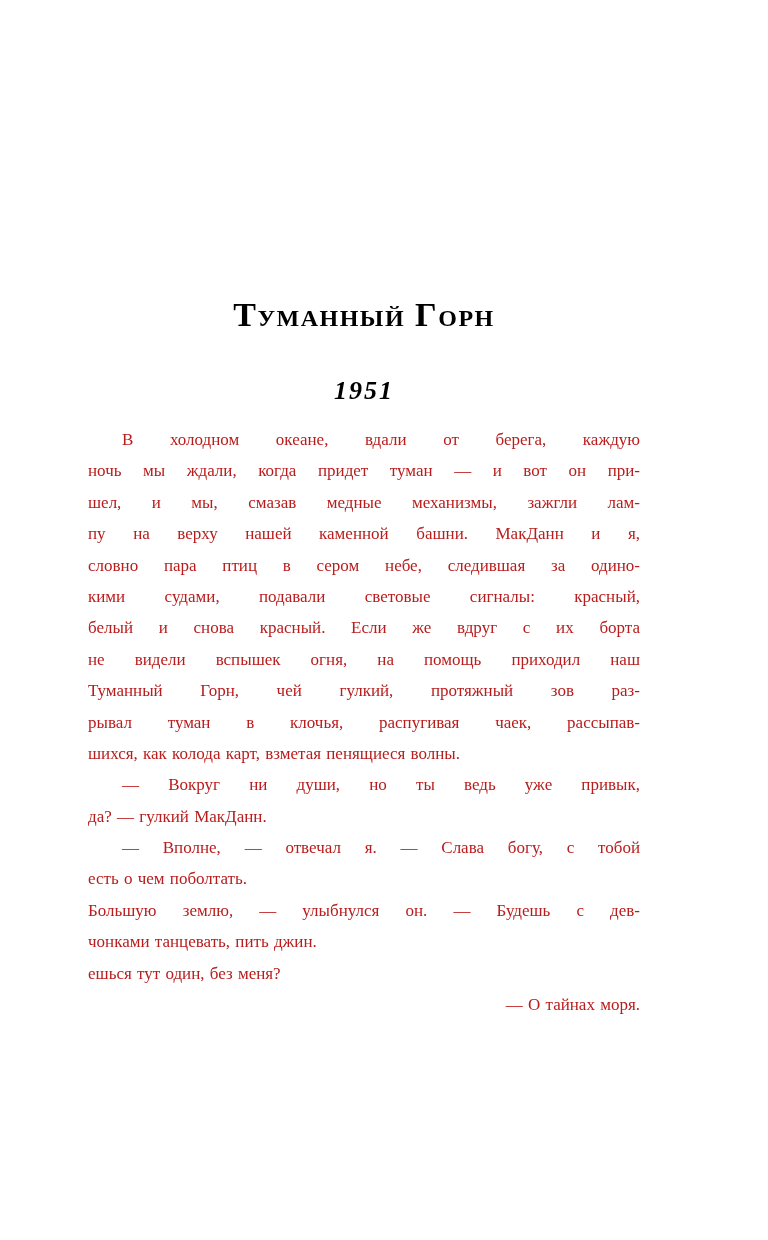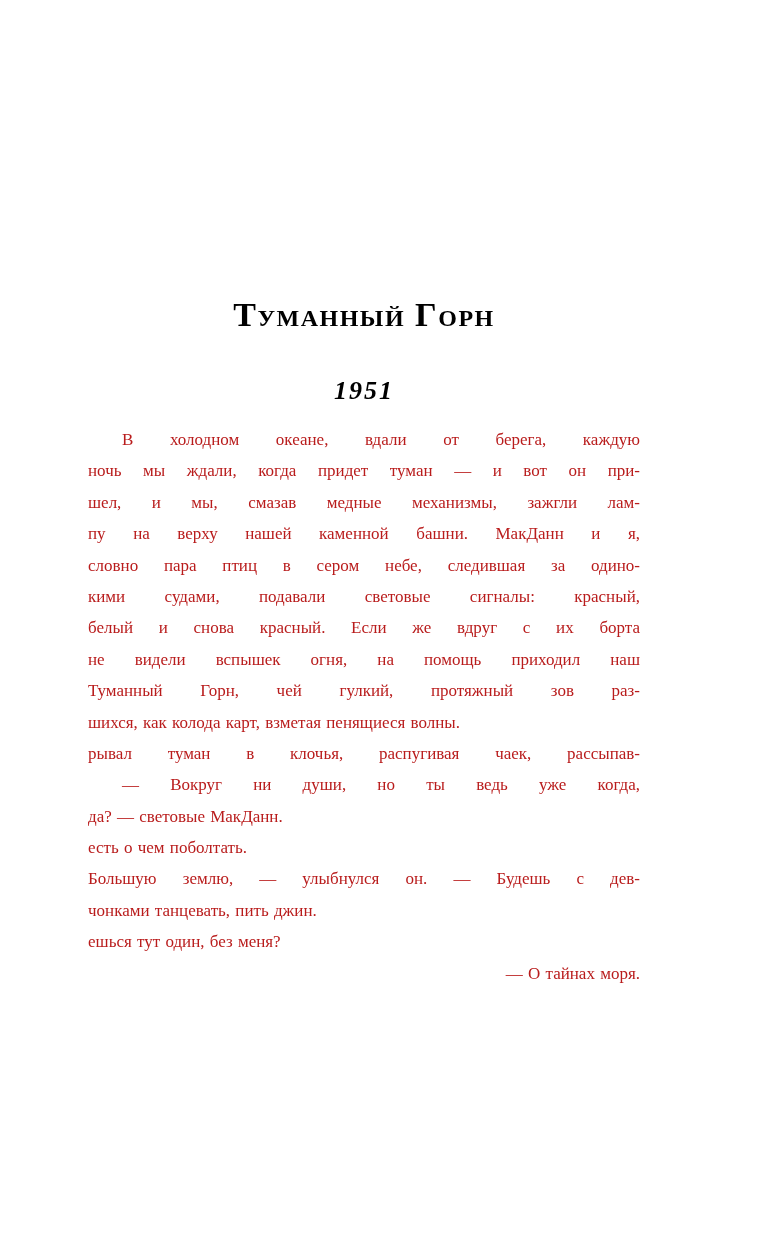--- a/index.html
+++ b/index.html
@@ -76,23 +76,24 @@
   <div class="text-block" id="text-block">
       <div class="line just first">В холодном океане, вдали от берега, каждую</div>
       <div class="line just">ночь мы ждали, когда придет туман — и вот он при-</div>
       <div class="line just">шел, и мы, смазав медные механизмы, зажгли лам-</div>
       <div class="line just">пу на верху нашей каменной башни. МакДанн и я,</div>
       <div class="line just">словно пара птиц в сером небе, следившая за одино-</div>
       <div class="line just">кими судами, подавали световые сигналы: красный,</div>
       <div class="line just">белый и снова красный. Если же вдруг с их борта</div>
       <div class="line just">не видели вспышек огня, на помощь приходил наш</div>
       <div class="line just">Туманный Горн, чей гулкий, протяжный зов раз-</div>
+      <div class="line just">рывал туман в клочья, распугивая чаек, рассыпав-</div>
       <div class="line">шихся, как колода карт, взметая пенящиеся волны.</div>
-      <div class="line just">рывал туман в клочья, распугивая чаек, рассыпав-</div>
-      <div class="line just first">— Вокруг ни души, но ты ведь уже когда,</div>
-      <div class="line">да? — световые МакДанн.</div>
+      <div class="line just first">— Вокруг ни души, но ты ведь уже привык,</div>
+      <div class="line">да? — гулкий МакДанн.</div>
+      <div class="line just first">— Вполне, — отвечал я. — Слава богу, с тобой</div>
       <div class="line">есть о чем поболтать.</div>
       <div class="line just">Большую землю, — улыбнулся он. — Будешь с дев-</div>
       <div class="line">чонками танцевать, пить джин.</div>
       <div class="line">ешься тут один, без меня?</div>
       <div class="line first">— О тайнах моря.</div>
     </div>
 </div>
 
 </body></html>

